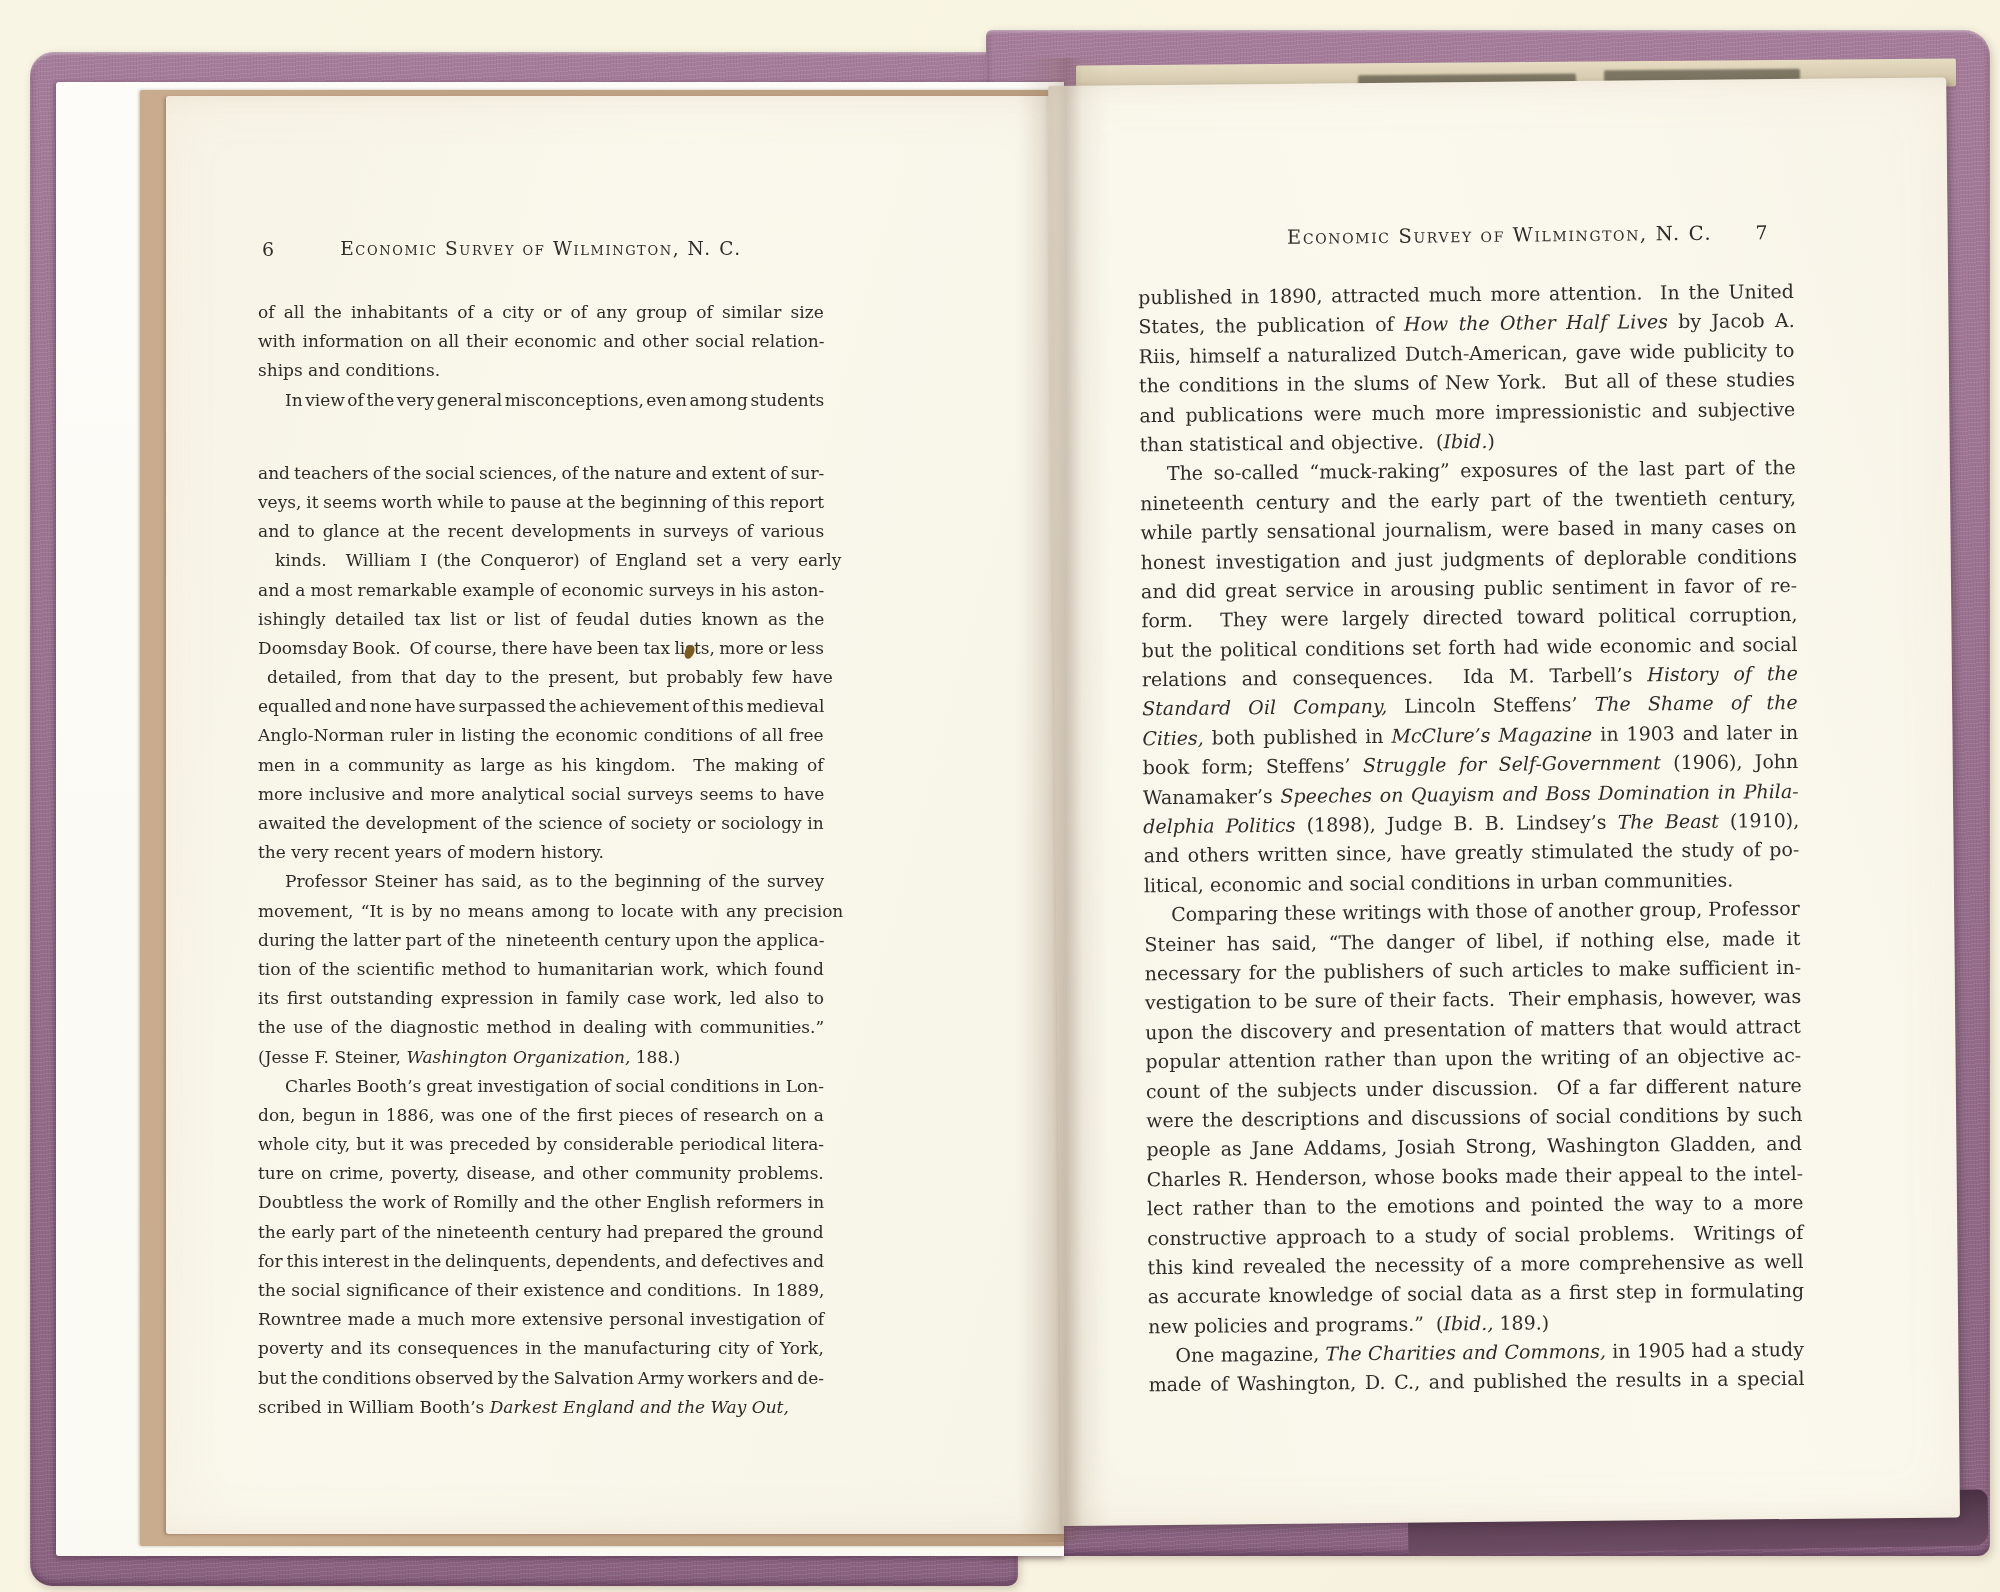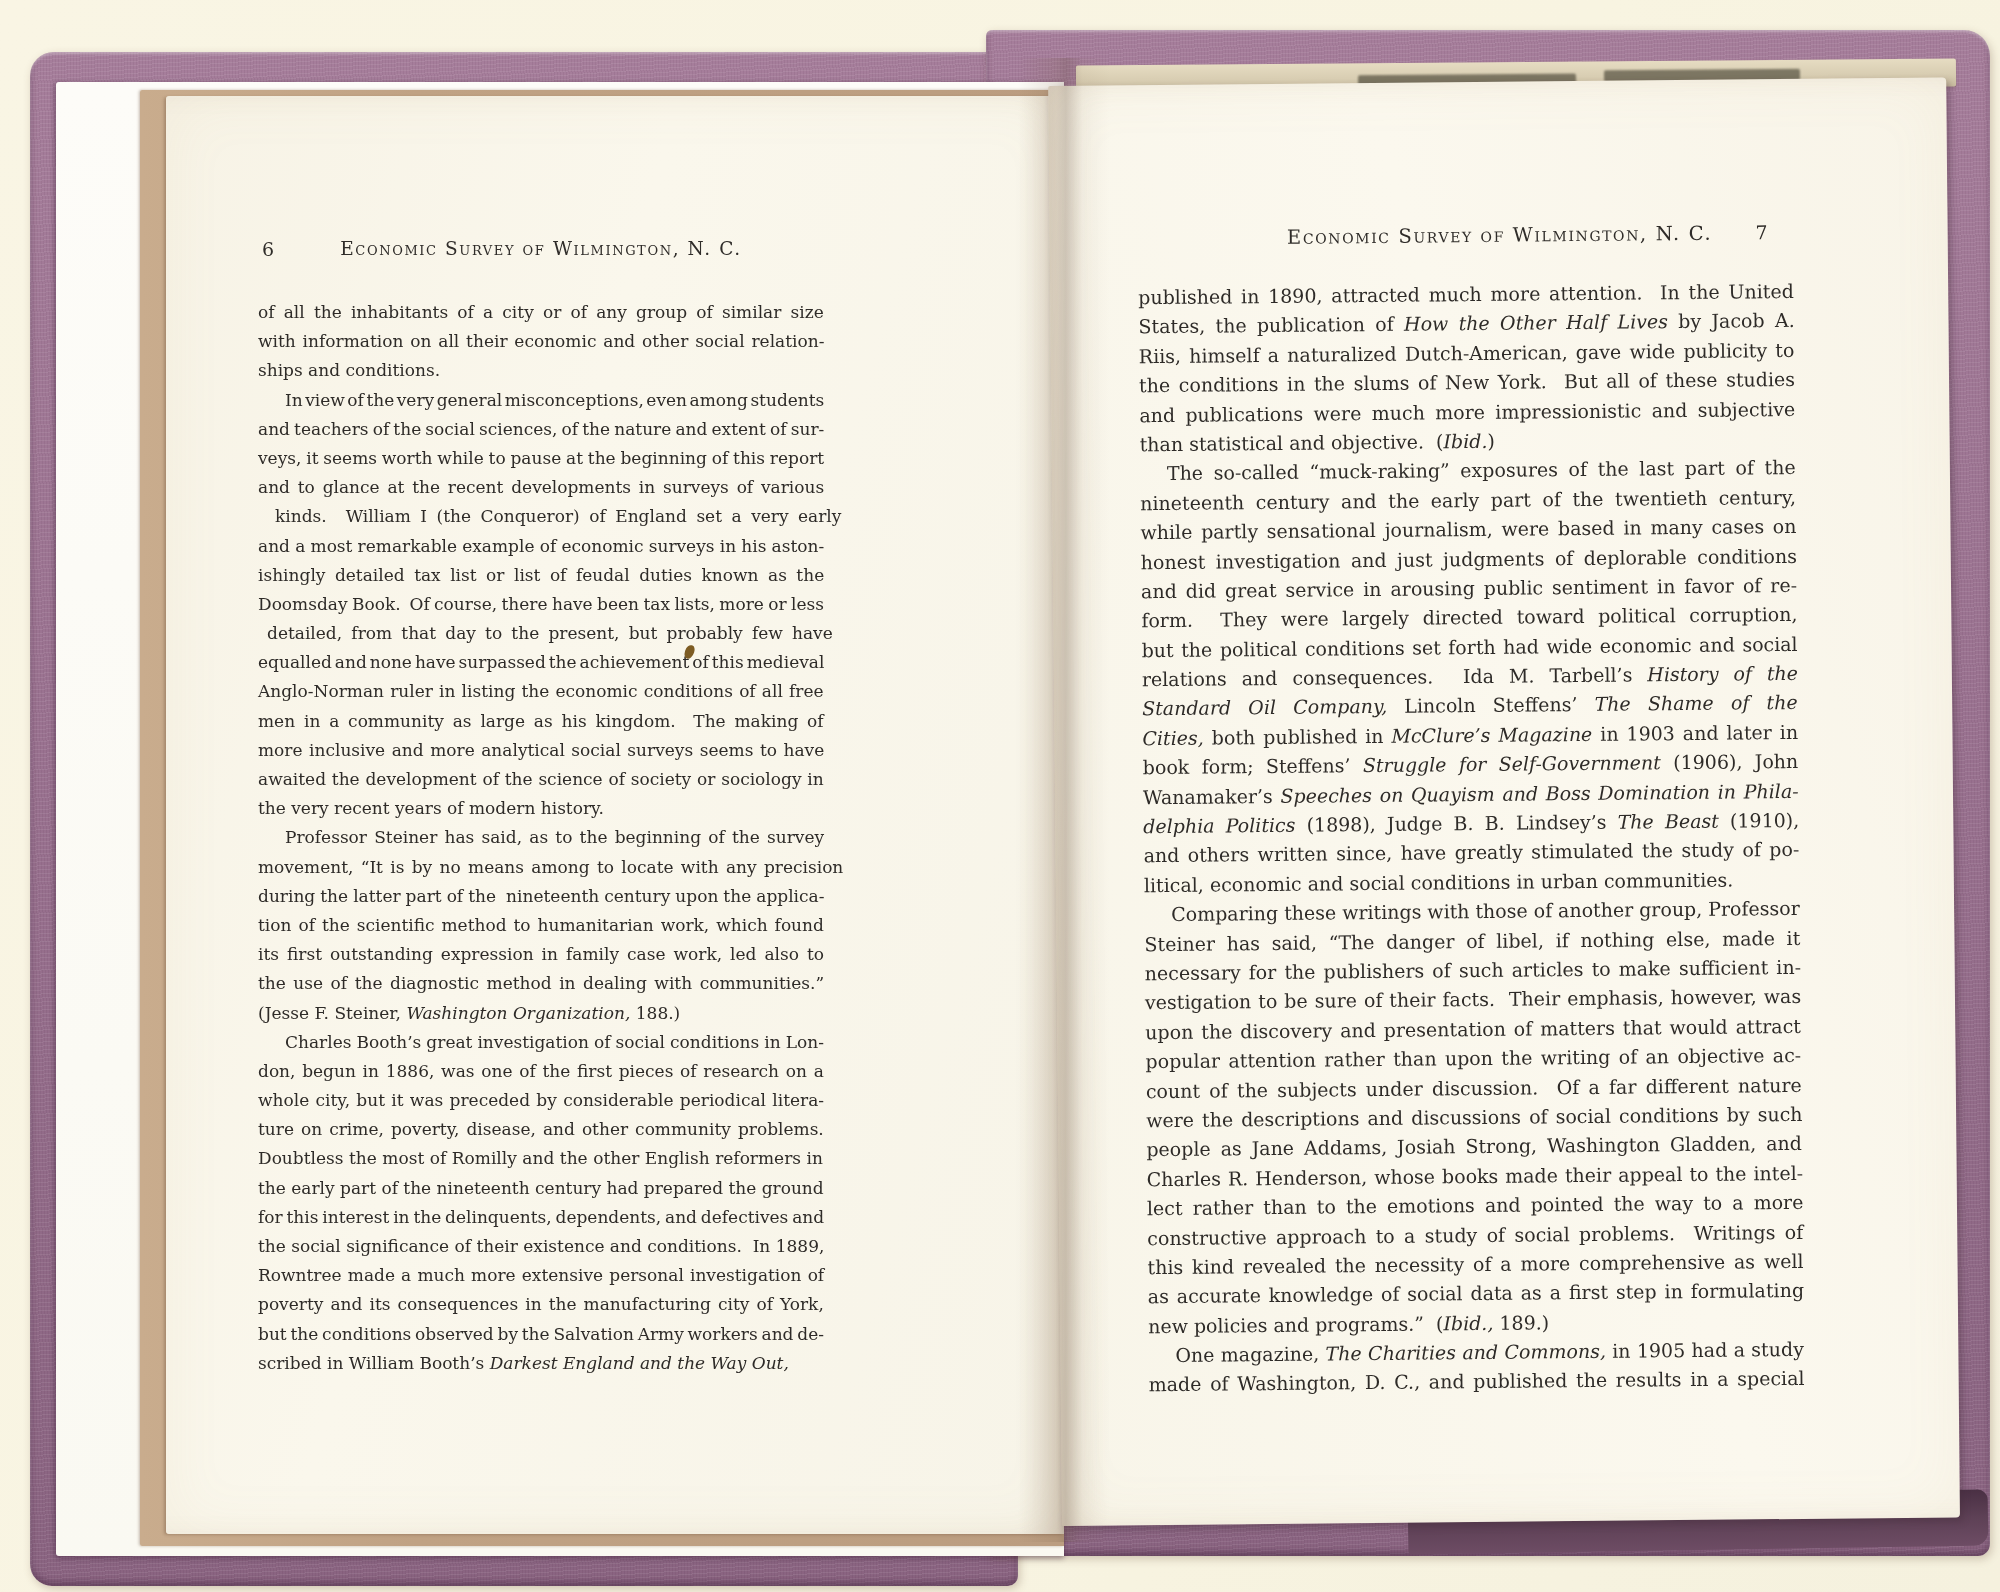--- a/index.html
+++ b/index.html
@@ -110,21 +110,21 @@
     <div class="text-block text-block-left">
       <div class="page-header">
         <span class="page-number num-left">6</span>
         <span class="running-title">Economic Survey of Wilmington, N. C.</span>
       </div>
       <div class="text-lines">
           <div class="line" style="word-spacing: 3.76923px;"><span class="measure"><span>of all the inhabitants of a city or of any group of similar size</span></span></div>
           <div class="line" style="word-spacing: 1.44444px;"><span class="measure"><span>with information on all their economic and other social relation-</span></span></div>
           <div class="line flush"><span class="measure"><span>ships and conditions.</span></span></div>
           <div class="line indent" style="word-spacing: -2.88889px;"><span class="measure"><span>In view of the very general misconceptions, even among students</span></span></div>
-          <div class="line" style="word-spacing: -1.25px;"><span class="measure"><span>and teachers of the social sciences, of the nature and extent of sur-</span></span></div>
+          <div class="line" style="word-spacing: -1.25px; margin-top: 44px;"><span class="measure"><span>and teachers of the social sciences, of the nature and extent of sur-</span></span></div>
           <div class="line" style="word-spacing: -0.583333px;"><span class="measure"><span>veys, it seems worth while to pause at the beginning of this report</span></span></div>
           <div class="line" style="word-spacing: 2.4px;"><span class="measure"><span>and to glance at the recent developments in surveys of various</span></span></div>
           <div class="line" style="word-spacing: 4.09091px; margin-left: 17px;"><span class="measure"><span>kinds.  William I (the Conqueror) of England set a very early</span></span></div>
           <div class="line" style="word-spacing: -0.2px;"><span class="measure"><span>and a most remarkable example of economic surveys in his aston-</span></span></div>
           <div class="line" style="word-spacing: 4.09091px;"><span class="measure"><span>ishingly detailed tax list or list of feudal duties known as the</span></span></div>
           <div class="line" style="word-spacing: -1px;"><span class="measure"><span>Doomsday Book.  Of course, there have been tax lists, more or less</span></span></div>
           <div class="line" style="word-spacing: 3.8px; margin-left: 9px;"><span class="measure"><span>detailed, from that day to the present, but probably few have</span></span></div>
           <div class="line" style="word-spacing: -2.44444px;"><span class="measure"><span>equalled and none have surpassed the achievement of this medieval</span></span></div>
           <div class="line" style="word-spacing: 0.777778px;"><span class="measure"><span>Anglo-Norman ruler in listing the economic conditions of all free</span></span></div>
           <div class="line" style="word-spacing: 3.41667px;"><span class="measure"><span>men in a community as large as his kingdom.  The making of</span></span></div>
@@ -135,21 +135,21 @@
           <div class="line" style="word-spacing: 1.90909px;"><span class="measure"><span>movement, “It is by no means among to locate with any precision</span></span></div>
           <div class="line" style="word-spacing: -0.363636px;"><span class="measure"><span>during the latter part of the  nineteenth century upon the applica-</span></span></div>
           <div class="line" style="word-spacing: 1.55556px;"><span class="measure"><span>tion of the scientific method to humanitarian work, which found</span></span></div>
           <div class="line" style="word-spacing: 2.6px;"><span class="measure"><span>its first outstanding expression in family case work, led also to</span></span></div>
           <div class="line" style="word-spacing: 2.11111px;"><span class="measure"><span>the use of the diagnostic method in dealing with communities.”</span></span></div>
           <div class="line flush"><span class="measure"><span>(Jesse F. Steiner, </span><span class="it">Washington Organization,</span><span> 188.)</span></span></div>
           <div class="line indent" style="word-spacing: -0.375px;"><span class="measure"><span>Charles Booth’s great investigation of social conditions in Lon-</span></span></div>
           <div class="line" style="word-spacing: 1.30769px;"><span class="measure"><span>don, begun in 1886, was one of the first pieces of research on a</span></span></div>
           <div class="line" style="word-spacing: 0.888889px;"><span class="measure"><span>whole city, but it was preceded by considerable periodical litera-</span></span></div>
           <div class="line" style="word-spacing: 1.625px;"><span class="measure"><span>ture on crime, poverty, disease, and other community problems.</span></span></div>
-          <div class="line" style="word-spacing: 0.1px;"><span class="measure"><span>Doubtless the most of Romilly and the other English reformers in</span></span></div>
+          <div class="line" style="word-spacing: 0.1px;"><span class="measure"><span>Doubtless the work of Romilly and the other English reformers in</span></span></div>
           <div class="line" style="word-spacing: 0px;"><span class="measure"><span>the early part of the nineteenth century had prepared the ground</span></span></div>
           <div class="line" style="word-spacing: -1.55556px;"><span class="measure"><span>for this interest in the delinquents, dependents, and defectives and</span></span></div>
           <div class="line" style="word-spacing: 0px;"><span class="measure"><span>the social significance of their existence and conditions.  In 1889,</span></span></div>
           <div class="line" style="word-spacing: 0.75px;"><span class="measure"><span>Rowntree made a much more extensive personal investigation of</span></span></div>
           <div class="line" style="word-spacing: 1.66667px;"><span class="measure"><span>poverty and its consequences in the manufacturing city of York,</span></span></div>
           <div class="line" style="word-spacing: -1.6px;"><span class="measure"><span>but the conditions observed by the Salvation Army workers and de-</span></span></div>
           <div class="line flush"><span class="measure"><span>scribed in William Booth’s </span><span class="it">Darkest England and the Way Out,</span></span></div>
         </div>
     </div>
     <div class="ink-speck speck-a"></div>

